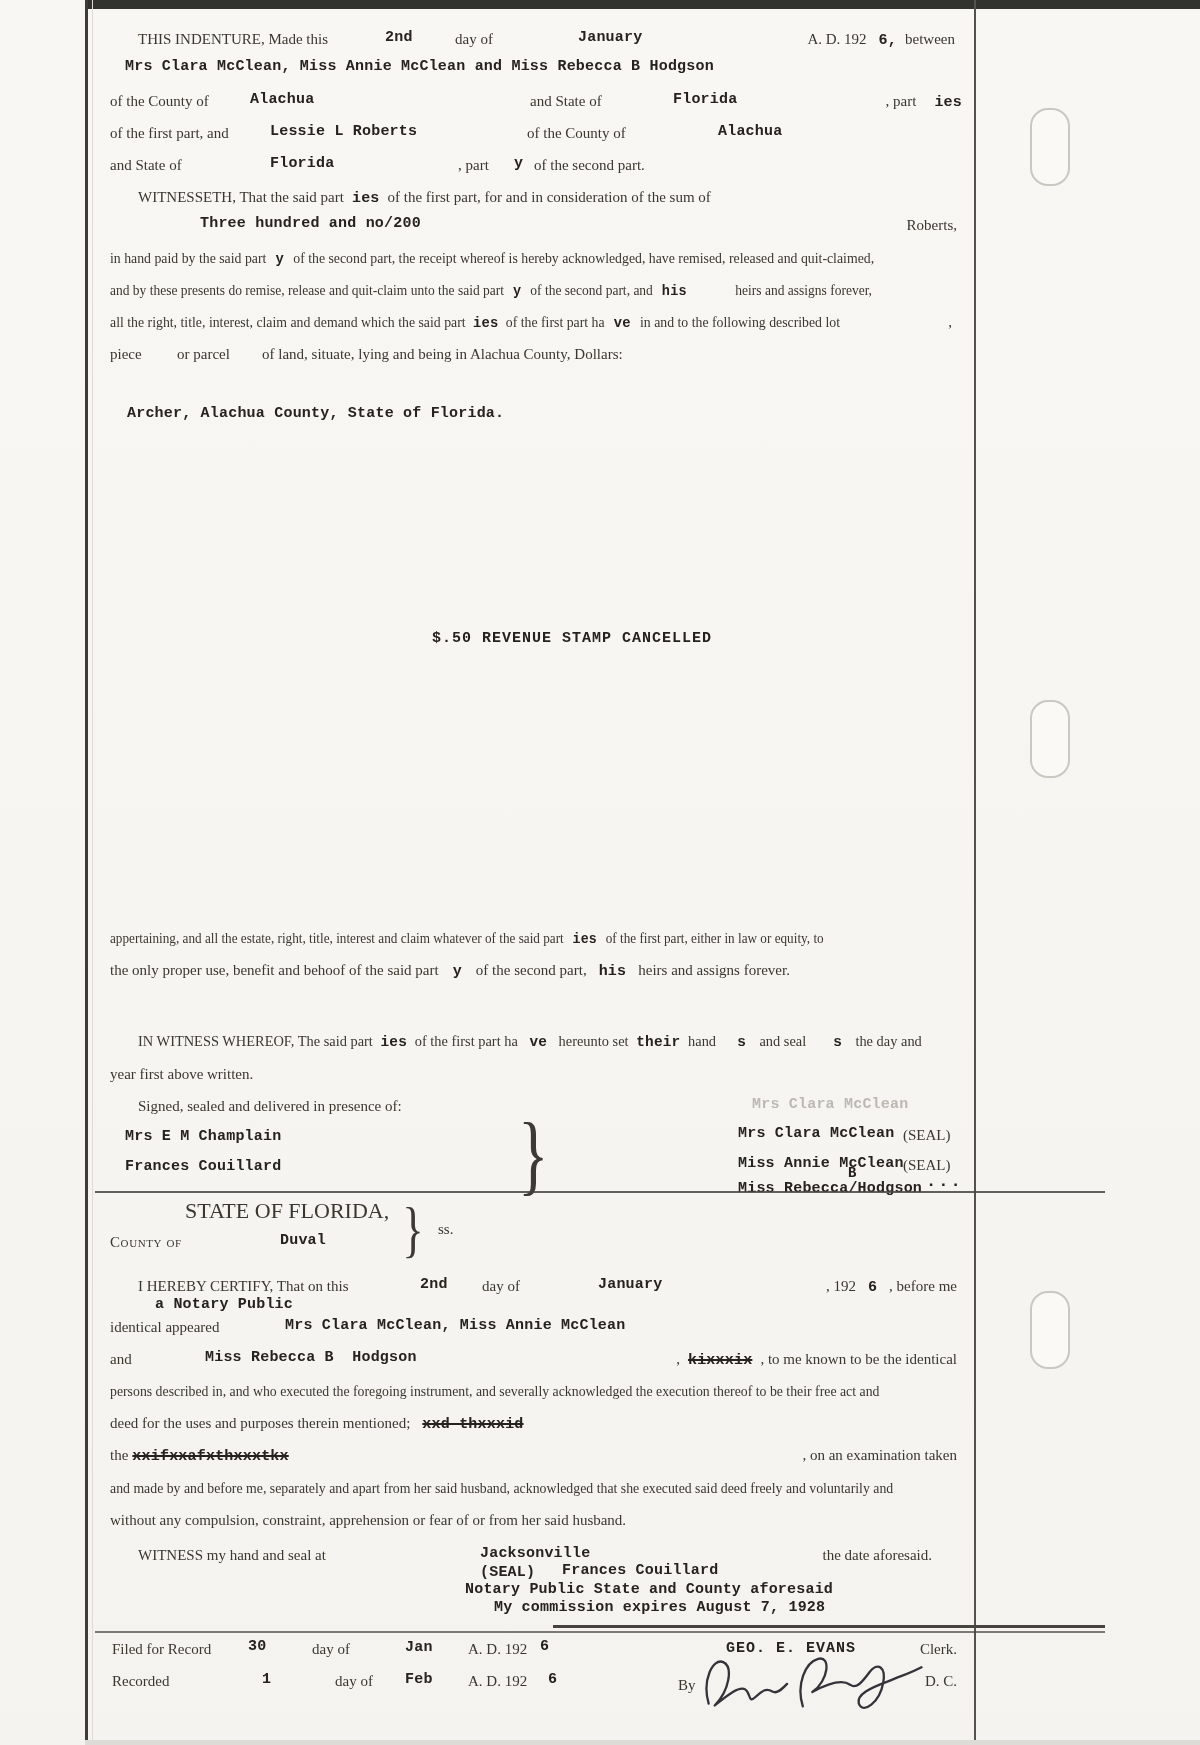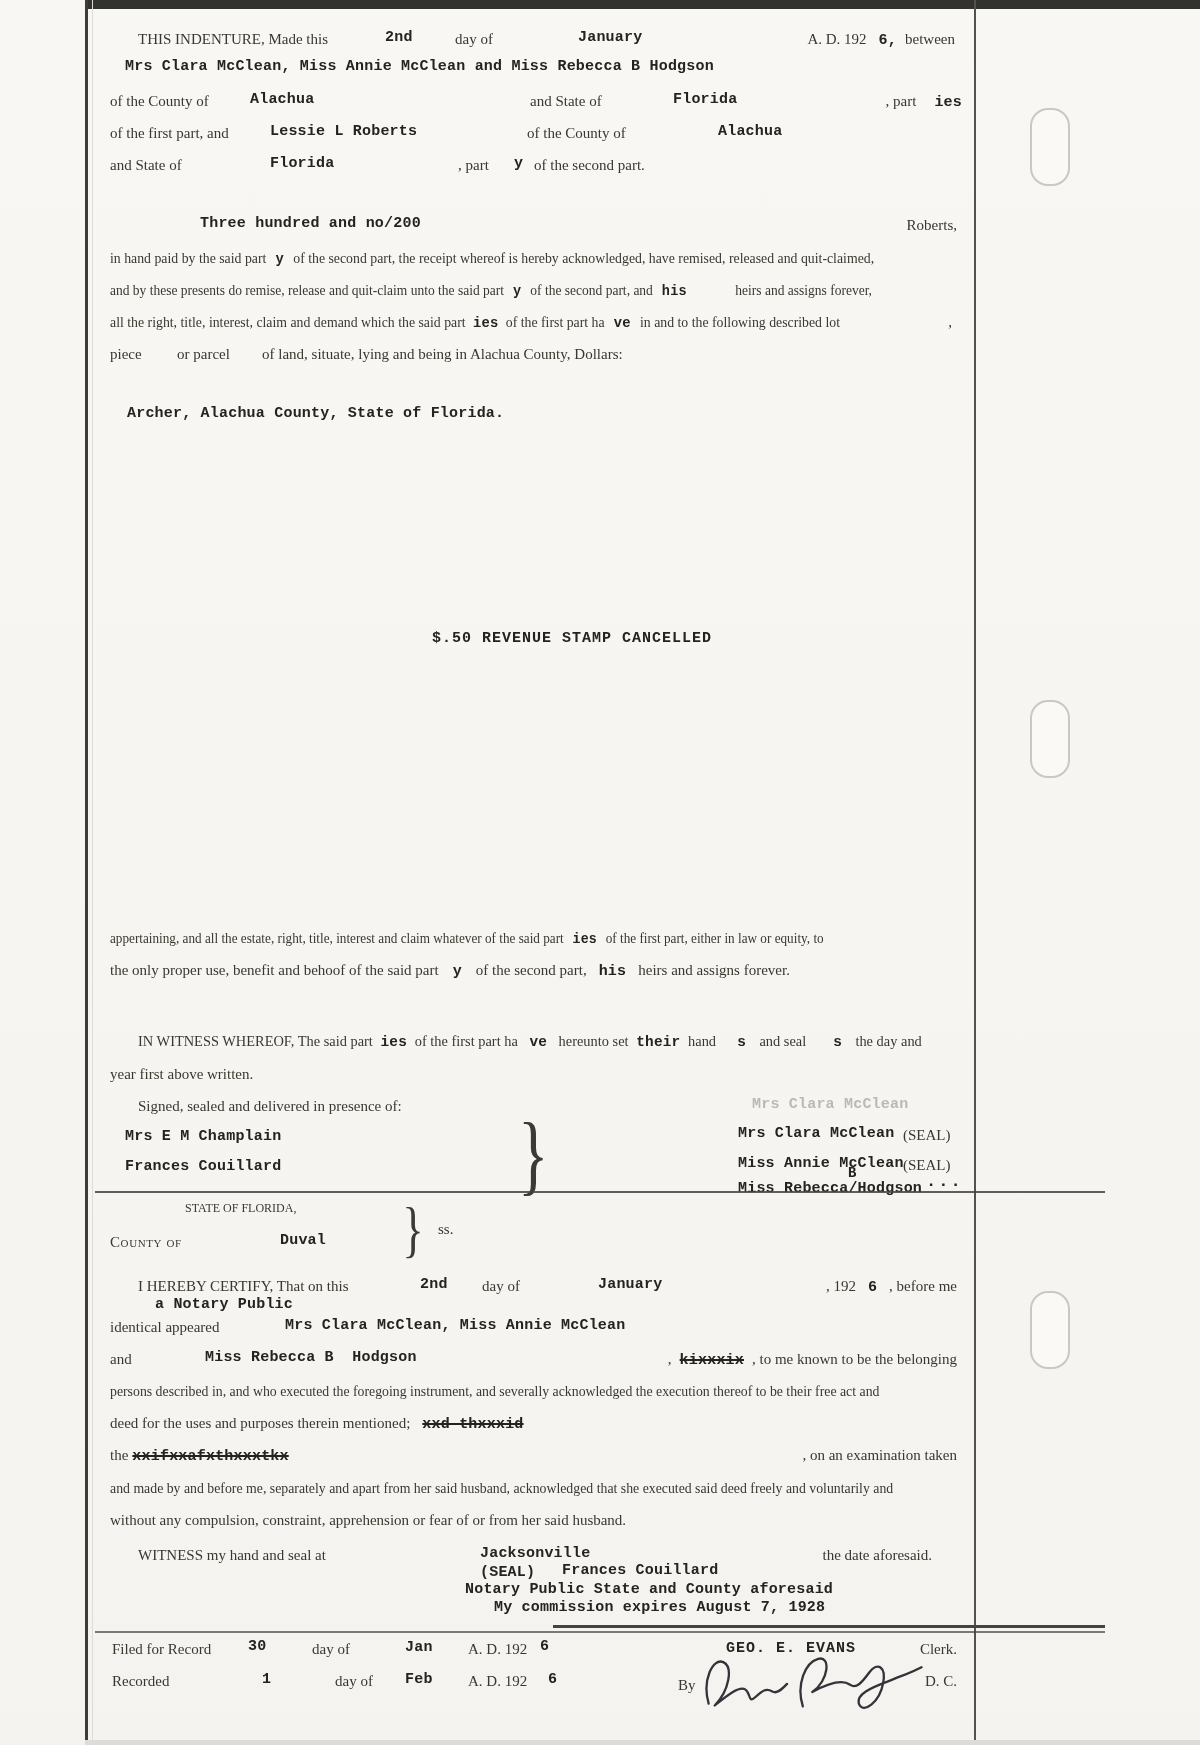--- a/index.html
+++ b/index.html
@@ -5,21 +5,21 @@
 <style>
   html,body{margin:0;padding:0;background:#e7e6e3;}
   .page{position:relative;width:1200px;height:1745px;margin:0 auto;
         background:linear-gradient(180deg,#f8f7f4 0%,#f6f5f2 55%,#f4f3ef 100%);
         overflow:hidden;}
   .ln{position:absolute;white-space:nowrap;line-height:1.15;}
   .ln span{white-space:pre;}
   .pr{font-family:"Liberation Serif",serif;font-size:15px;color:#3a372f;}
   .ty{font-family:"Liberation Mono",monospace;font-size:15px;font-weight:700;
       color:#26231e;letter-spacing:.2px;}
-  .big{font-size:12px;margin-top:12px;}
+  .big{font-size:22px;margin-top:12px;}
   .smallcaps{font-variant:small-caps;letter-spacing:.6px;}
   .struck{text-decoration:line-through;text-decoration-thickness:2.2px;text-decoration-color:#26231e;}
   .ghost{color:rgba(92,86,74,.38);filter:blur(.4px);}
   .sx96{transform:scaleX(.96);transform-origin:0 50%;}
   .sx92{transform:scaleX(.92);transform-origin:0 50%;}
   .sx90{transform:scaleX(.90);transform-origin:0 50%;}
   .sx88{transform:scaleX(.88);transform-origin:0 50%;}
   .rule{position:absolute;background:#47443f;}
   .brace{position:absolute;font-family:"Liberation Serif",serif;font-weight:400;
          color:#3d3a35;transform:scaleX(.72);transform-origin:center;}
@@ -76,20 +76,25 @@
   <div class="ln" style="top:121px;left:270px"><span class="ty">Lessie L Roberts</span></div>
   <div class="ln" style="top:124px;left:527px"><span class="pr">of the County of</span></div>
   <div class="ln" style="top:121px;left:718px"><span class="ty">Alachua</span></div>
 
   <div class="ln" style="top:156px;left:110px"><span class="pr">and State of</span></div>
   <div class="ln" style="top:153px;left:270px"><span class="ty">Florida</span></div>
   <div class="ln" style="top:156px;left:458px"><span class="pr">, part</span></div>
   <div class="ln" style="top:153px;left:514px"><span class="ty">y</span></div>
   <div class="ln" style="top:156px;left:534px"><span class="pr">of the second part.</span></div>
 
+  <div class="ln" style="top:188px;left:138px">
+    <span class="pr">WITNESSETH, That the said part</span>
+    <span class="ty" style="margin-left:4px">ies</span>
+    <span class="pr" style="margin-left:4px">of the first part, for and in consideration of the sum of</span>
+  </div>
   <div class="ln" style="top:213px;left:200px"><span class="ty">Three hundred and no/200</span></div>
   <div class="ln" style="top:216px;right:243px"><span class="pr">Roberts,</span></div>
 
   <div class="ln sx92" style="top:249px;left:110px">
     <span class="pr">in hand paid by the said part</span>
     <span class="ty" style="margin:0 6px">y</span>
     <span class="pr">of the second part, the receipt whereof is hereby acknowledged, have remised, released and quit-claimed,</span>
   </div>
   <div class="ln sx90" style="top:281px;left:110px">
     <span class="pr">and by these presents do remise, release and quit-claim unto the said part</span>
@@ -173,21 +178,21 @@
   <div class="ln" style="top:1294px;left:155px"><span class="ty">a Notary Public</span></div>
 
   <div class="ln" style="top:1318px;left:110px"><span class="pr">identical appeared</span></div>
   <div class="ln" style="top:1315px;left:285px"><span class="ty">Mrs Clara McClean, Miss Annie McClean</span></div>
 
   <div class="ln" style="top:1350px;left:110px"><span class="pr">and</span></div>
   <div class="ln" style="top:1347px;left:205px"><span class="ty">Miss Rebecca B  Hodgson</span></div>
   <div class="ln" style="top:1350px;right:243px">
     <span class="pr">,</span>
     <span class="ty struck" style="margin:0 4px">kixxxix</span>
-    <span class="pr">, to me known to be the belonging</span>
+    <span class="pr">, to me known to be the identical</span>
   </div>
 
   <div class="ln sx92" style="top:1382px;left:110px"><span class="pr">persons described in, and who executed the foregoing instrument, and severally acknowledged the execution thereof to be their free act and</span></div>
   <div class="ln" style="top:1414px;left:110px">
     <span class="pr">deed for the uses and purposes therein mentioned;</span>
     <span class="ty struck" style="margin-left:8px">xxd thxxxid</span>
   </div>
   <div class="ln" style="top:1446px;left:110px">
     <span class="pr">the</span>
     <span class="ty struck">xxifxxafxthxxxtkx</span>

